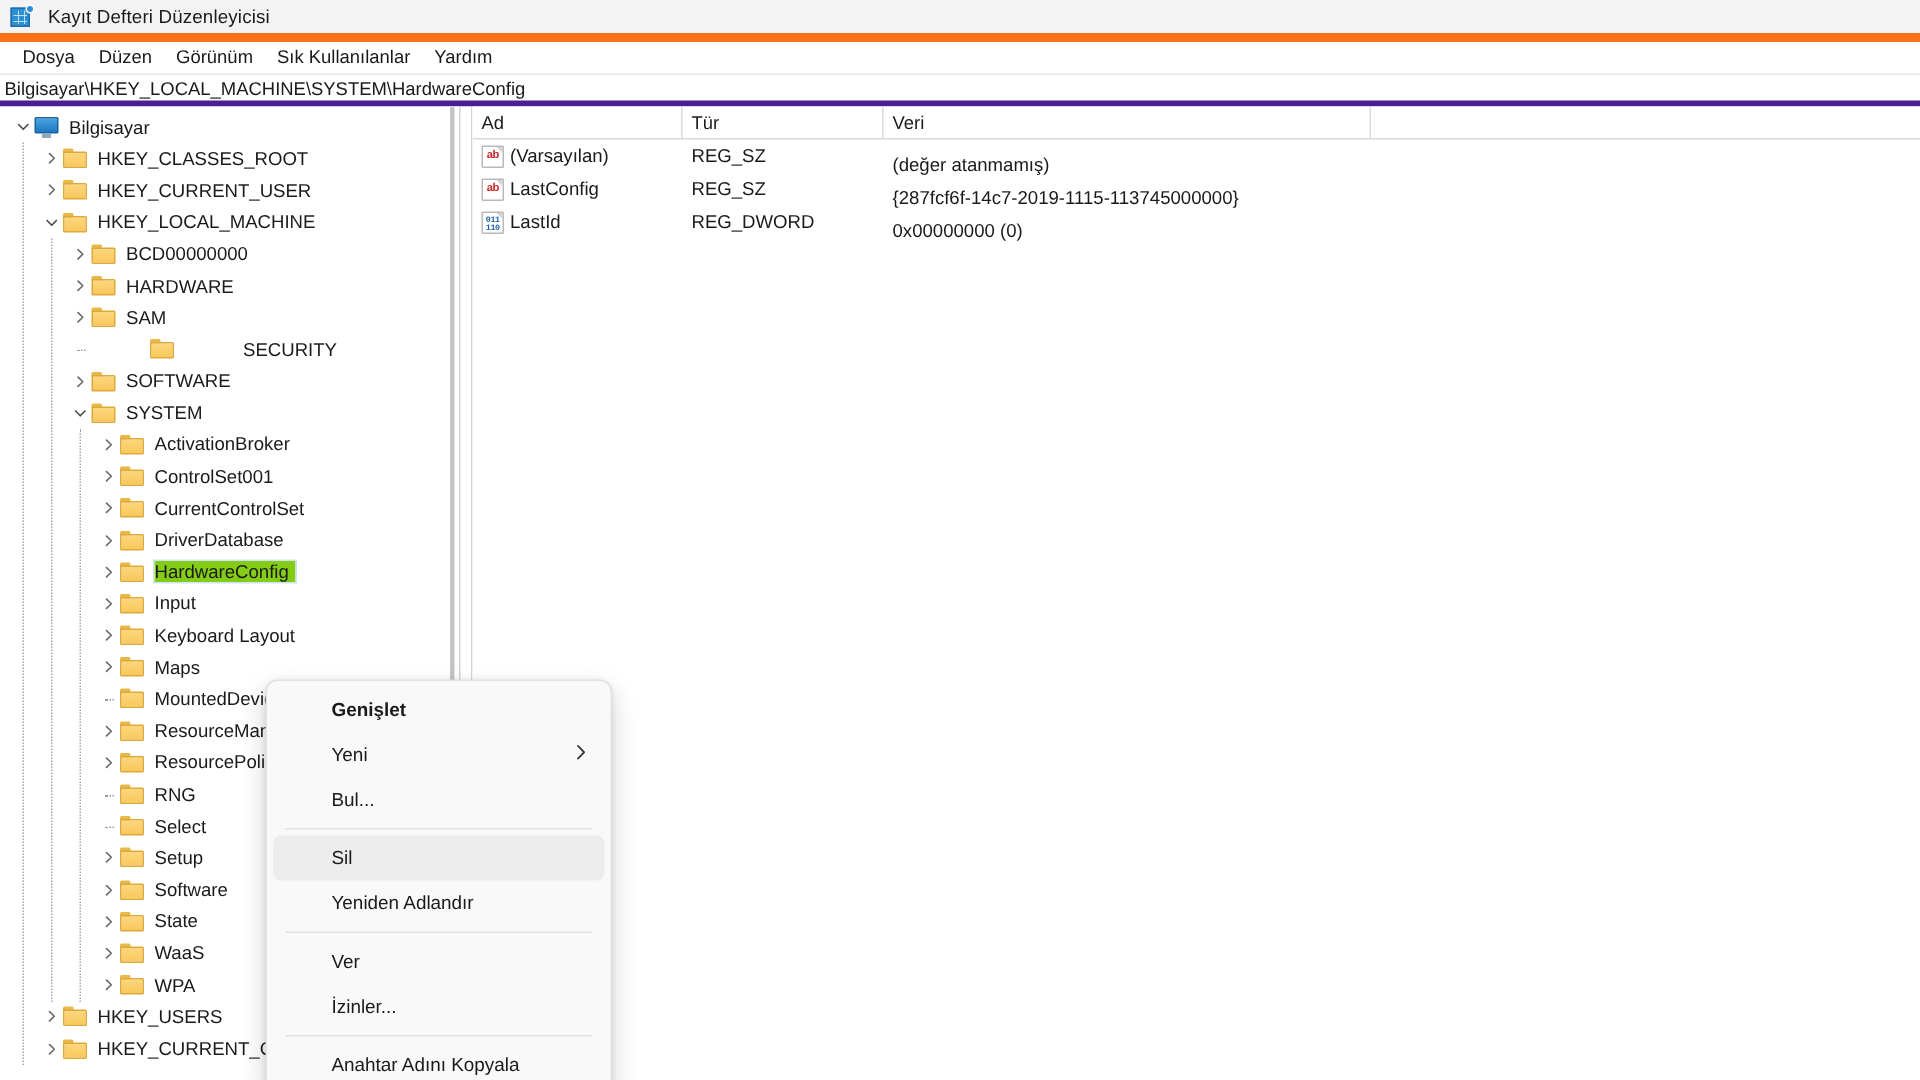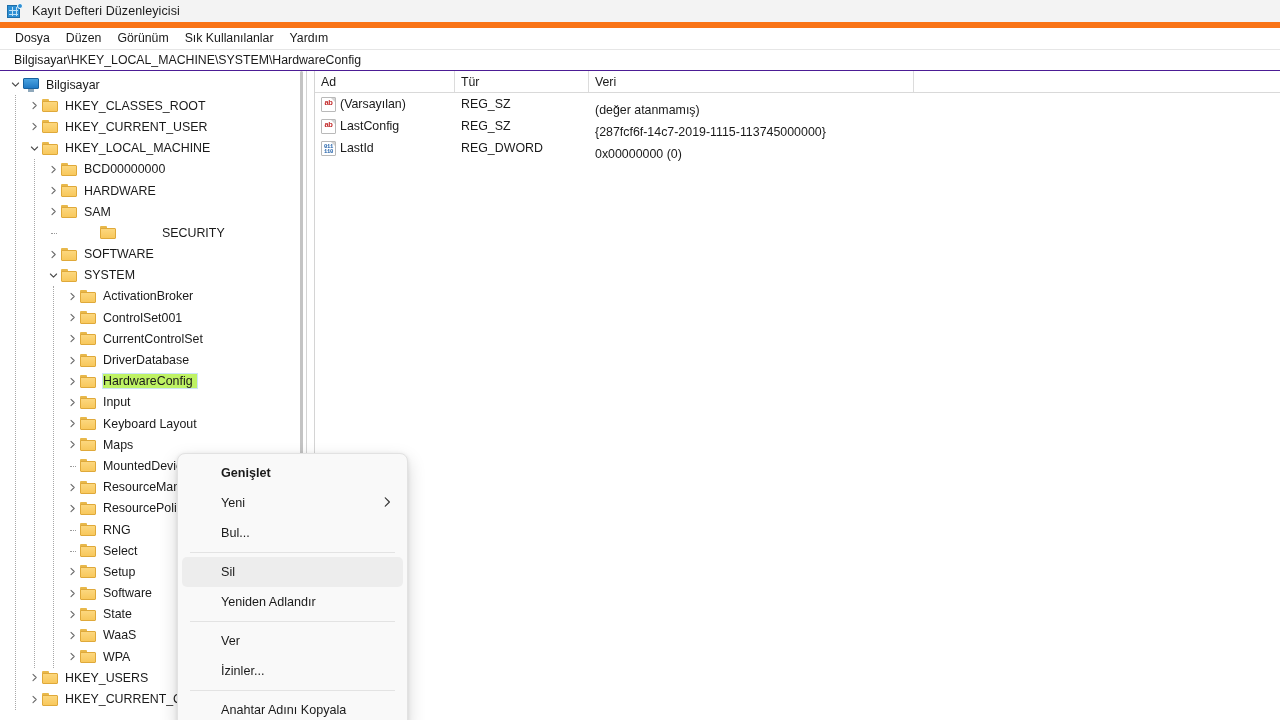--- a/index.html
+++ b/index.html
@@ -67,24 +67,24 @@
     line-height: 21px;
     white-space: nowrap;
     cursor: default;
   }
 
   
   #addressbar {
     height: 22px;
     background: #ffffff;
     border-top: 1px solid #e6e6e6;
-    border-bottom: 1px solid #4c1d95;
+    border-bottom: 4px solid #4c1d95;
     display: flex;
     align-items: center;
-    padding-left: 14px;
+    padding-left: 3px;
     font-size: 12.3px;
     color: #1a1a1a;
   }
 
   
   #panes {
     height: 649px;
     display: flex;
     position: relative;
   }
@@ -171,21 +171,21 @@
     border: 1px solid #17629f;
     border-radius: 1px;
   }
   .monitor .stand {
     position: absolute; left: 5px; top: 11px;
     width: 6px; height: 3px;
     background: #8fa8bb;
   }
   .trow .lbl { padding-right: 4px; }
   .trow.selected .lbl {
-    background: #bef264;
+    background: #84cc16;
     outline: 1px solid #cce4f7;
   }
   
   .guide {
     position: absolute;
     top: 0; bottom: 0;
     border-left: 1px dotted #a8a8a8;
   }
 
   

